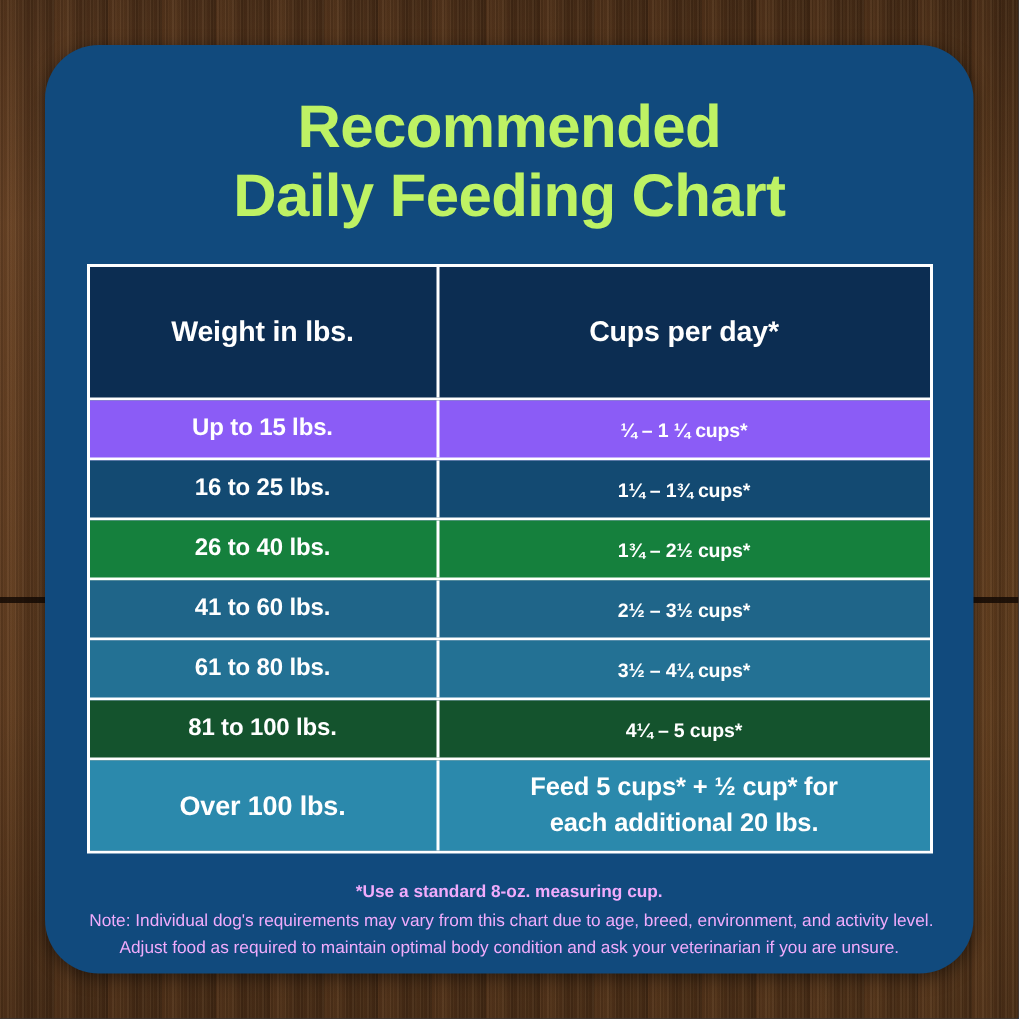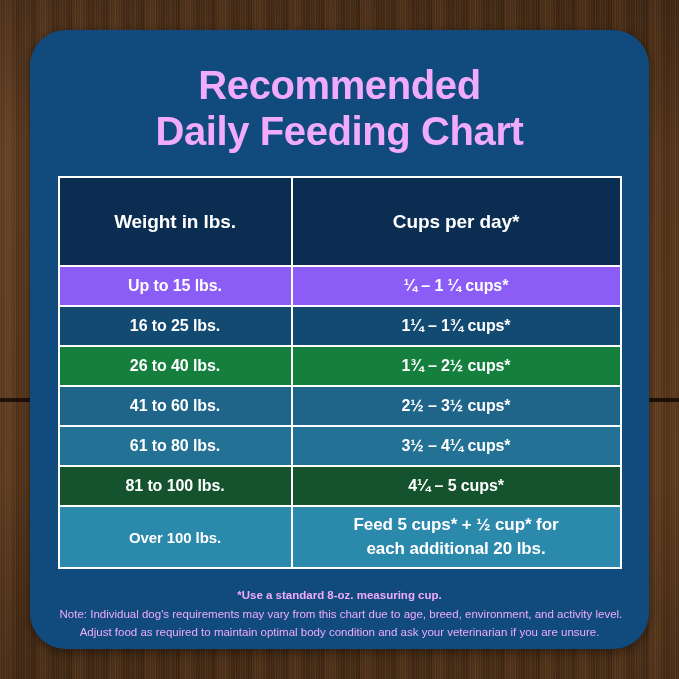--- a/index.html
+++ b/index.html
@@ -68,21 +68,21 @@
     display: flex;
     flex-direction: column;
     align-items: center;
   }
 
   
   .card-title {
     margin-top: 33px;
     width: 100%;
     text-align: center;
-    color: #f0abfc;
+    color: #bef264;
     font-size: 40px;
     line-height: 1.14;
     font-weight: 700;
     letter-spacing: -0.4px;
   }
   .title-line { display: block; white-space: nowrap; }
 
   
   .chart-table {
     margin-top: 22px;
@@ -126,25 +126,25 @@
   }
 
   
   .body-row { height: 40px; }
   .body-row .cell-weight,
   .body-row .cell-cups {
     font-size: 16px;
     font-weight: 600;
     letter-spacing: -0.1px;
   }
-  .body-row .cell-cups { font-size: 16px; }
+  .body-row .cell-cups { font-size: 13px; }
 
   .body-row.tall { height: 60px; }
   .body-row.tall .cell-cups { font-size: 17px; line-height: 1.42; }
-  .body-row.tall .cell-weight { font-size: 15px; }
+  .body-row.tall .cell-weight { font-size: 18px; }
 
   
   .tint-0 { background: #8b5cf6; }
   .tint-1 { background: #134a72; }
   .tint-2 { background: #15803d; }
   .tint-3 { background: #1f6589; }
   .tint-4 { background: #237architecture; }
   .tint-4 { background: #237194; }
   .tint-5 { background: #14532d; }
   .tint-6 { background: #2b89ac; }

